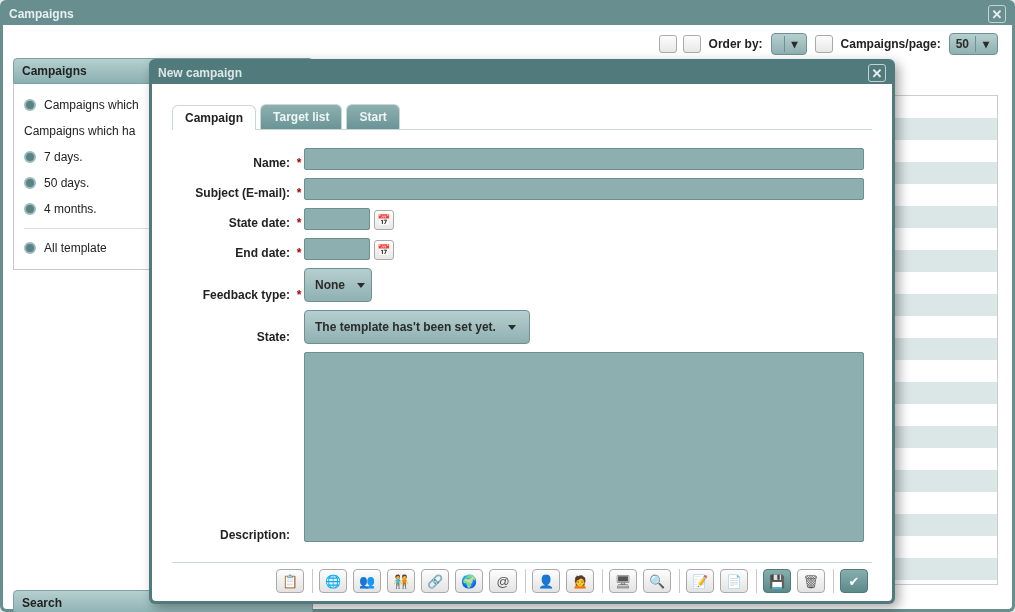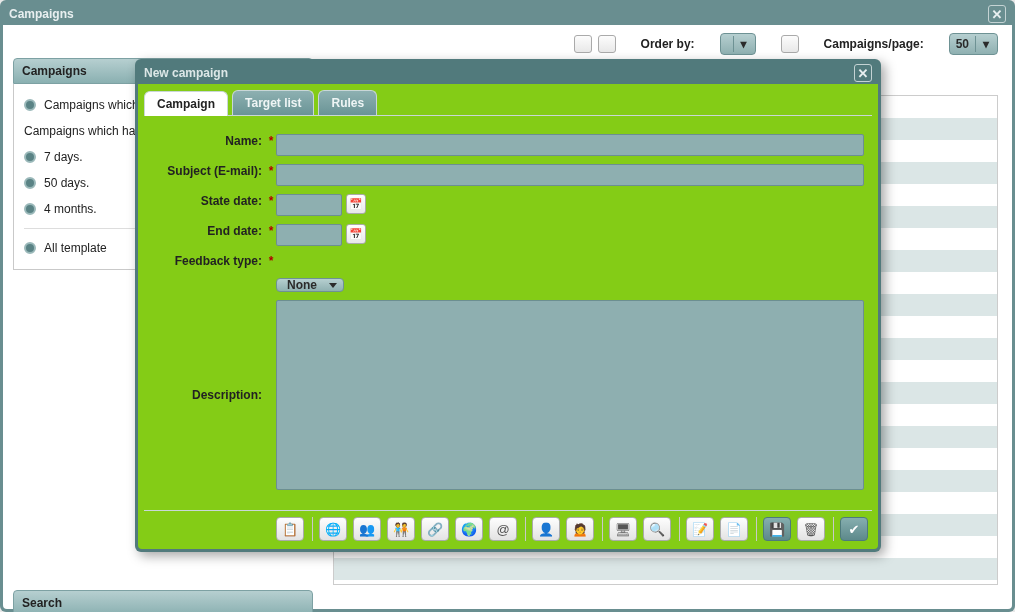--- a/index.html
+++ b/index.html
@@ -43,21 +43,21 @@
     top: 25px; left: 3px; right: 3px; bottom: 3px;
     background: #ffffff;
     border-radius: 0 0 4px 4px;
     padding: 12px;
   }
   .top-controls {
     position: absolute;
     top: 8px; right: 14px;
     display: flex;
     align-items: center;
-    gap: 25px;
+    gap: 8px;
     font-weight: bold;
     color: #222;
   }
   .small-btn {
     width: 18px; height: 18px;
     background: linear-gradient(#fcfcfc,#e8e8e8);
     border: 1px solid #aaa;
     border-radius: 3px;
   }
   .select-like {
@@ -125,42 +125,42 @@
   
   .order-block {
     display: flex;
     align-items: center;
     gap: 6px;
   }
   
   .dialog {
     position: absolute;
     top: 59px;
-    left: 135px;
+    left: 149px;
     width: 746px;
     background: #517a7c;
     border-radius: 6px;
     padding: 3px;
     box-shadow: 4px 4px 12px rgba(0,0,0,0.35);
     z-index: 10;
   }
   .dialog-title {
     height: 22px;
     display: flex;
     align-items: center;
     justify-content: space-between;
     padding: 0 6px;
     color: #dce7e7;
     font-weight: bold;
     font-size: 12px;
   }
   .dialog-body {
-    background: #84cc16;
+    background: #ffffff;
     border-radius: 0 0 4px 4px;
-    padding: 6px;
+    padding: 20px;
     padding-bottom: 6px;
   }
   .tabs {
     display: flex;
     gap: 4px;
     border-bottom: 1px solid #c9d7d7;
   }
   .tab {
     padding: 5px 12px;
     border: 1px solid #c9d7d7;
@@ -176,21 +176,21 @@
     background: #fff;
     color: #222;
     position: relative;
     top: 1px;
   }
   .form {
     padding: 18px 8px 6px 8px;
   }
   .form-row {
     display: flex;
-    align-items: flex-start;
+    align-items: flex-end;
     margin-bottom: 8px;
   }
   .form-label {
     width: 110px;
     text-align: right;
     font-weight: bold;
     color: #222;
     margin-right: 4px;
     font-size: 12px;
   }
@@ -224,27 +224,26 @@
     display:flex;align-items:center;justify-content:center;
     font-size: 11px;
     cursor:pointer;
   }
   .dd {
     display: inline-flex;
     align-items: center;
     background: linear-gradient(#b6cfd0,#8fb0b1);
     border: 1px solid #6e9294;
     border-radius: 4px;
-    height: 14px;
+    height: 34px;
     padding: 0 6px 0 10px;
     gap: 6px;
     font-weight: bold;
     color: #2b2b2b;
     cursor:pointer;
-    margin-top:24px;
   }
   .dd-caret {
     width: 0; height: 0;
     border-left: 4px solid transparent;
     border-right: 4px solid transparent;
     border-top: 5px solid #2b2b2b;
     margin-left: 6px;
   }
   .desc-area {
     flex: 1;
@@ -352,21 +351,21 @@
 
 <div class="dialog">
   <div class="dialog-title">
     <span>New campaign</span>
     <span class="close-x">✕</span>
   </div>
   <div class="dialog-body">
     <div class="tabs">
       <div class="tab active">Campaign</div>
       <div class="tab">Target list</div>
-      <div class="tab">Rules</div>
+      <div class="tab">Start</div>
     </div>
 
     <div class="form">
       <div class="form-row">
         <div class="form-label">Name:</div>
         <div class="req">*</div>
         <input class="text-input" value="" style="">
       </div>
       <div class="form-row">
         <div class="form-label">Subject (E-mail):</div>
@@ -386,21 +385,29 @@
         <span class="cal-btn">📅</span>
       </div>
       <div class="form-row">
         <div class="form-label">Feedback type:</div>
         <div class="req">*</div>
         <span class="dd">
           <span>None</span>
           <span class="dd-caret"></span>
         </span>
       </div>
-      <div class="form-row" style="align-items:center">
+      <div class="form-row">
+        <div class="form-label">State:</div>
+        <div class="req" style="visibility:hidden">*</div>
+        <span class="dd" style="min-width:226px">
+          <span>The template has't been set yet.</span>
+          <span class="dd-caret"></span>
+        </span>
+      </div>
+      <div class="form-row" style="align-items:flex-end">
         <div class="form-label">Description:</div>
         <div class="req" style="visibility:hidden">*</div>
         <textarea class="desc-area" style=""></textarea>
       </div>
     </div>
 
     <div class="dialog-toolbar">
       <div class="tb-group">
         <span class="tb-btn">📋</span>
       </div>

